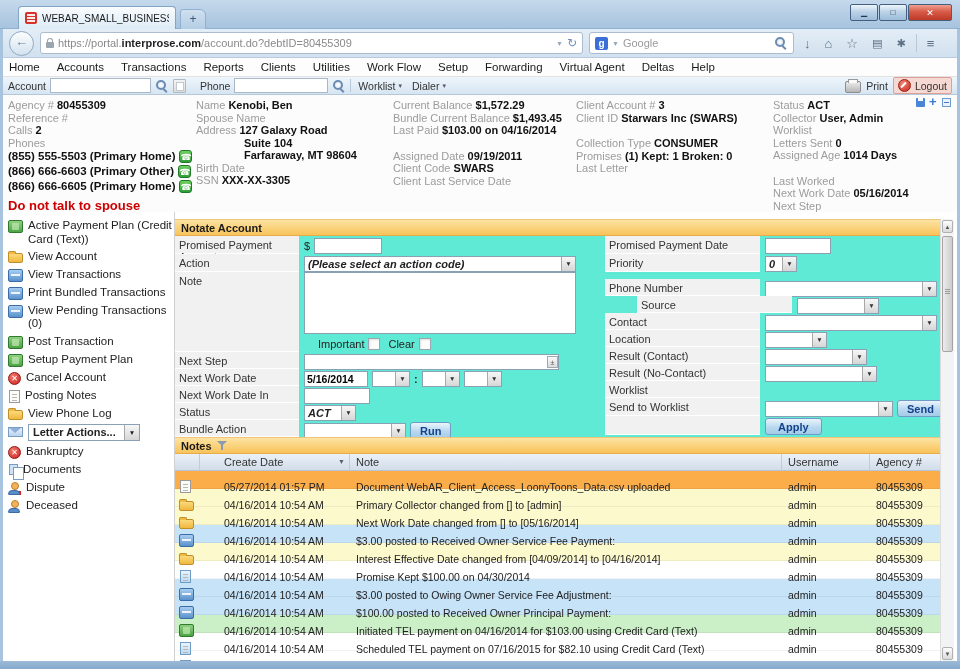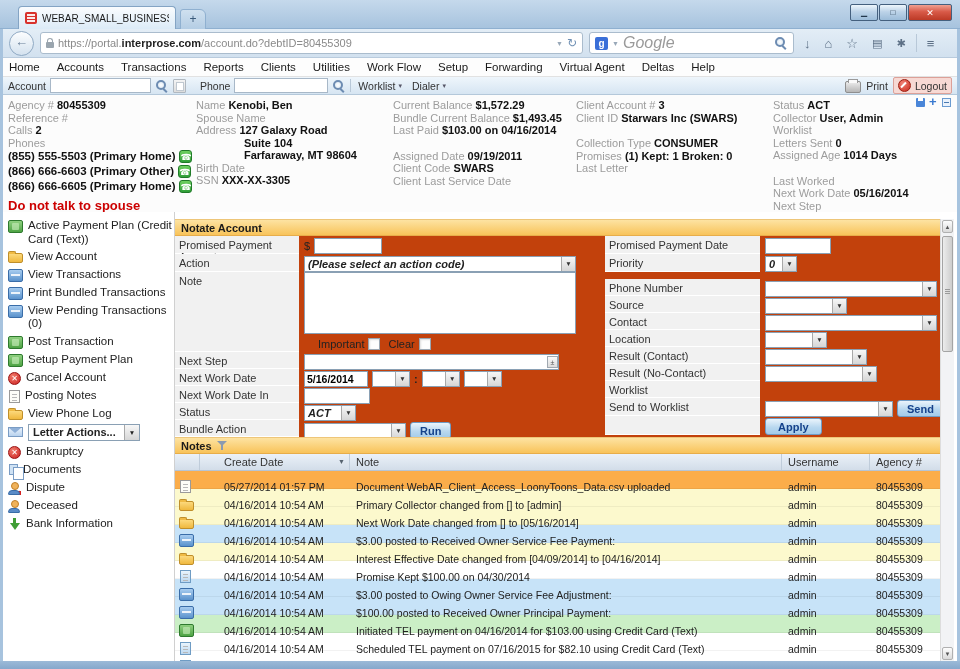--- a/index.html
+++ b/index.html
@@ -24,21 +24,21 @@
   .back-btn::after{content:"←";position:absolute;left:0;right:0;top:2px;font-size:13px;color:#6a8099;}
   .urlbar{position:relative;height:22px;width:543px;background:#fff;border:1px solid #aabccd;border-radius:3px;display:flex;align-items:center;padding:0 5px;gap:4px;box-sizing:border-box;flex:none;}
   .url-text{flex:1;white-space:nowrap;overflow:hidden;font-size:11px;color:#8a8a8a;}
   .url-text b{color:#1f1f1f;font-weight:bold;}
   .url-dd{font-size:7px;color:#98a8b8;}
   .reload{font-size:12px;color:#6f90b4;}
   .ic-lock{position:relative;width:8px;height:6px;background:#9aa5ae;border-radius:1px;margin-top:4px;flex:none;}
   .ic-lock::before{content:"";position:absolute;left:1px;top:-4px;width:4px;height:4px;border:1.5px solid #9aa5ae;border-bottom:none;border-radius:3px 3px 0 0;}
   .searchbar{position:relative;height:22px;width:205px;background:#fff;border:1px solid #aabccd;border-radius:3px;display:flex;align-items:center;padding:0 5px;gap:4px;box-sizing:border-box;flex:none;}
   .g-icon{width:13px;height:13px;background:#3a6fd8;border-radius:2px;color:#fff;font-size:10px;line-height:13px;text-align:center;font-weight:bold;flex:none;}
-  .search-ph{flex:1;font-style:italic;color:#9a9a9a;font-size:16px;}
+  .search-ph{flex:1;color:#9a9a9a;font-size:11px;}
   .nav-ic{font-size:13px;color:#5d7086;padding:0 4px;}
   .nav-ic.small{font-size:11px;}
   .ic-mag{position:relative;width:14px;height:14px;flex:none;}
   .ic-mag::before{content:"";position:absolute;left:1px;top:1px;width:6px;height:6px;border:2px solid #6d8cb2;border-radius:50%;background:radial-gradient(#fff,#d8e6f2);}
   .ic-mag::after{content:"";position:absolute;left:9px;top:9px;width:5px;height:2px;background:#6d8cb2;transform:rotate(45deg);transform-origin:0 0;}
   .nav-sep{width:1px;height:18px;background:#b8c8d8;}
   
   .menubar{position:absolute;left:0;top:29px;width:954px;height:19px;background:#fdfdfd;border-bottom:1px solid #e2e2e2;display:flex;align-items:center;padding:0 6px;gap:17px;box-sizing:border-box;font-size:11.5px;color:#1a1a1a;}
   .menubar span{cursor:default;}
   
@@ -96,21 +96,21 @@
   .ic-docs{background:#cfe2f4;border:1px solid #7a9cc4;width:9px;height:11px;margin-left:1px;}
   .ic-docs::after{content:"";position:absolute;left:3px;top:2px;width:9px;height:11px;background:#fff;border:1px solid #7a9cc4;}
   .ic-person,.ic-person-x{width:13px;height:13px;}
   .ic-person::before,.ic-person-x::before{content:"";position:absolute;left:3px;top:0;width:6px;height:6px;border-radius:50%;background:#f0b25a;border:1px solid #c07f28;}
   .ic-person::after,.ic-person-x::after{content:"";position:absolute;left:0;bottom:0;width:12px;height:5px;border-radius:4px 4px 1px 1px;background:#5a8cc8;border:1px solid #3a6da8;box-sizing:border-box;}
   .ic-person-x{background:radial-gradient(circle at 88% 88%,#d42222 0 2.5px,transparent 3px);}
   .ic-bank{width:13px;height:13px;}
   .ic-bank::before{content:"";position:absolute;left:5px;top:0;width:3px;height:6px;background:#3f9e35;}
   .ic-bank::after{content:"";position:absolute;left:1.5px;top:5px;width:0;height:0;border-left:5px solid transparent;border-right:5px solid transparent;border-top:7px solid #3f9e35;}
   
-  .main{position:absolute;left:172px;top:190px;width:765px;height:442px;background:#c2410c;overflow:hidden;}
+  .main{position:absolute;left:172px;top:190px;width:765px;height:442px;background:#5eead4;overflow:hidden;}
   .sec-bar{position:relative;background:linear-gradient(#fde3a2,#f8c35a);border-top:1px solid #eec679;border-bottom:1px solid #e7ad4a;color:#1a1a1a;font-weight:bold;display:flex;align-items:center;padding:0 6px;height:17px;box-sizing:border-box;}
   .ic-funnel{position:relative;width:11px;height:11px;margin-left:5px;}
   .ic-funnel::before{content:"";position:absolute;left:0;top:1px;border-left:5px solid transparent;border-right:5px solid transparent;border-top:5px solid #8a9ab0;}
   .ic-funnel::after{content:"";position:absolute;left:4px;top:5px;width:2px;height:5px;background:#8a9ab0;}
   .form-wrap{position:absolute;left:0;top:17px;width:765px;height:201px;}
   .f-left{position:absolute;left:0;top:0;width:430px;height:201px;}
   .f-right{position:absolute;left:430px;top:0;width:335px;height:201px;}
   .f-row{display:flex;align-items:flex-start;}
   .f-label{background:#f1f1f1;border-bottom:1px solid #fff;color:#333;padding:3px 4px 0 4px;box-sizing:border-box;flex:none;}
   .f-left .f-label{width:124px;}
@@ -358,24 +358,20 @@
           <span>Documents</span>
         </div>
       <div class="sb-item">
           <span class="ic ic-person-x"></span>
           <span>Dispute</span>
         </div>
       <div class="sb-item">
           <span class="ic ic-person"></span>
           <span>Deceased</span>
         </div>
-      <div class="sb-item">
-          <span class="ic ic-bank"></span>
-          <span>Bank Information</span>
-        </div>
     </div>
 
     <div class="main">
       <div class="sec-bar">
           <span>Notate Account</span>
         </div>
 
       <div class="form-wrap">
 
         <div class="f-left">
@@ -479,21 +475,21 @@
           <div class="f-row" style="height:17px;">
             <div class="f-label" style="height:17px;">Phone Number</div>
             <div class="f-field">
                 <span class="sel" style="width:172px;">
                   <span class="sel-txt"></span>
                   <span class="sel-btn"></span>
                 </span>
               </div>
           </div>
           <div class="f-row" style="height:17px;">
-            <div class="f-label" style="height:17px;">Source</div>
+            <div class="f-label" style="height:17px;margin-left:32px;">Source</div>
             <div class="f-field">
                 <span class="sel" style="width:82px;">
                   <span class="sel-txt"></span>
                   <span class="sel-btn"></span>
                 </span>
               </div>
           </div>
           <div class="f-row" style="height:17px;">
             <div class="f-label" style="height:17px;">Contact</div>
             <div class="f-field">

